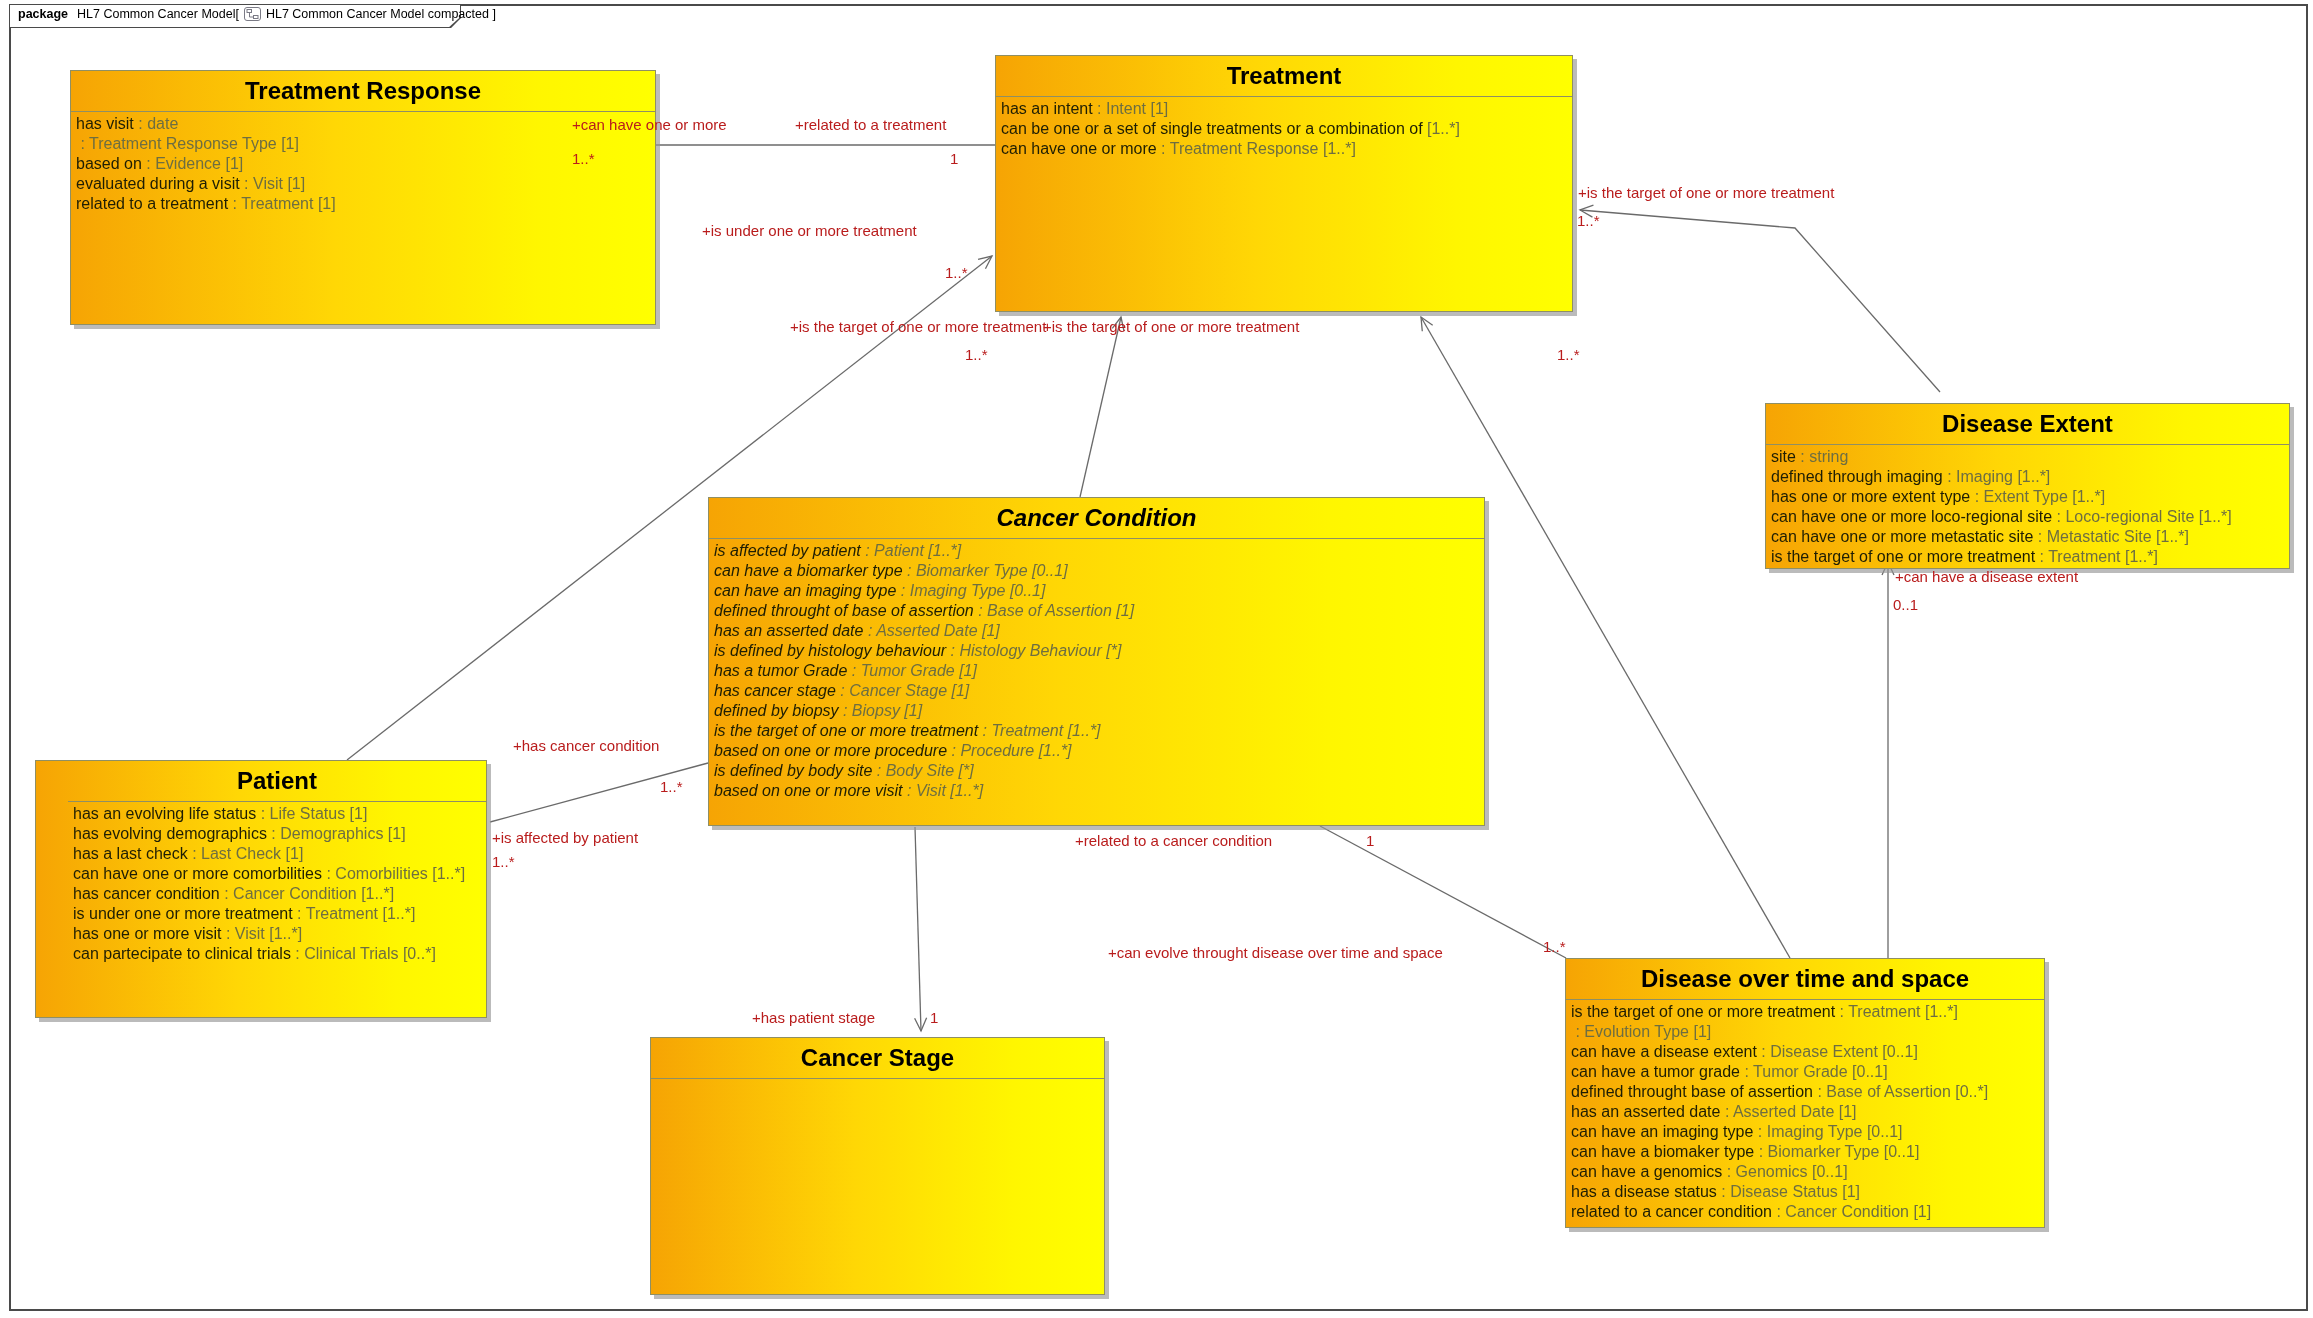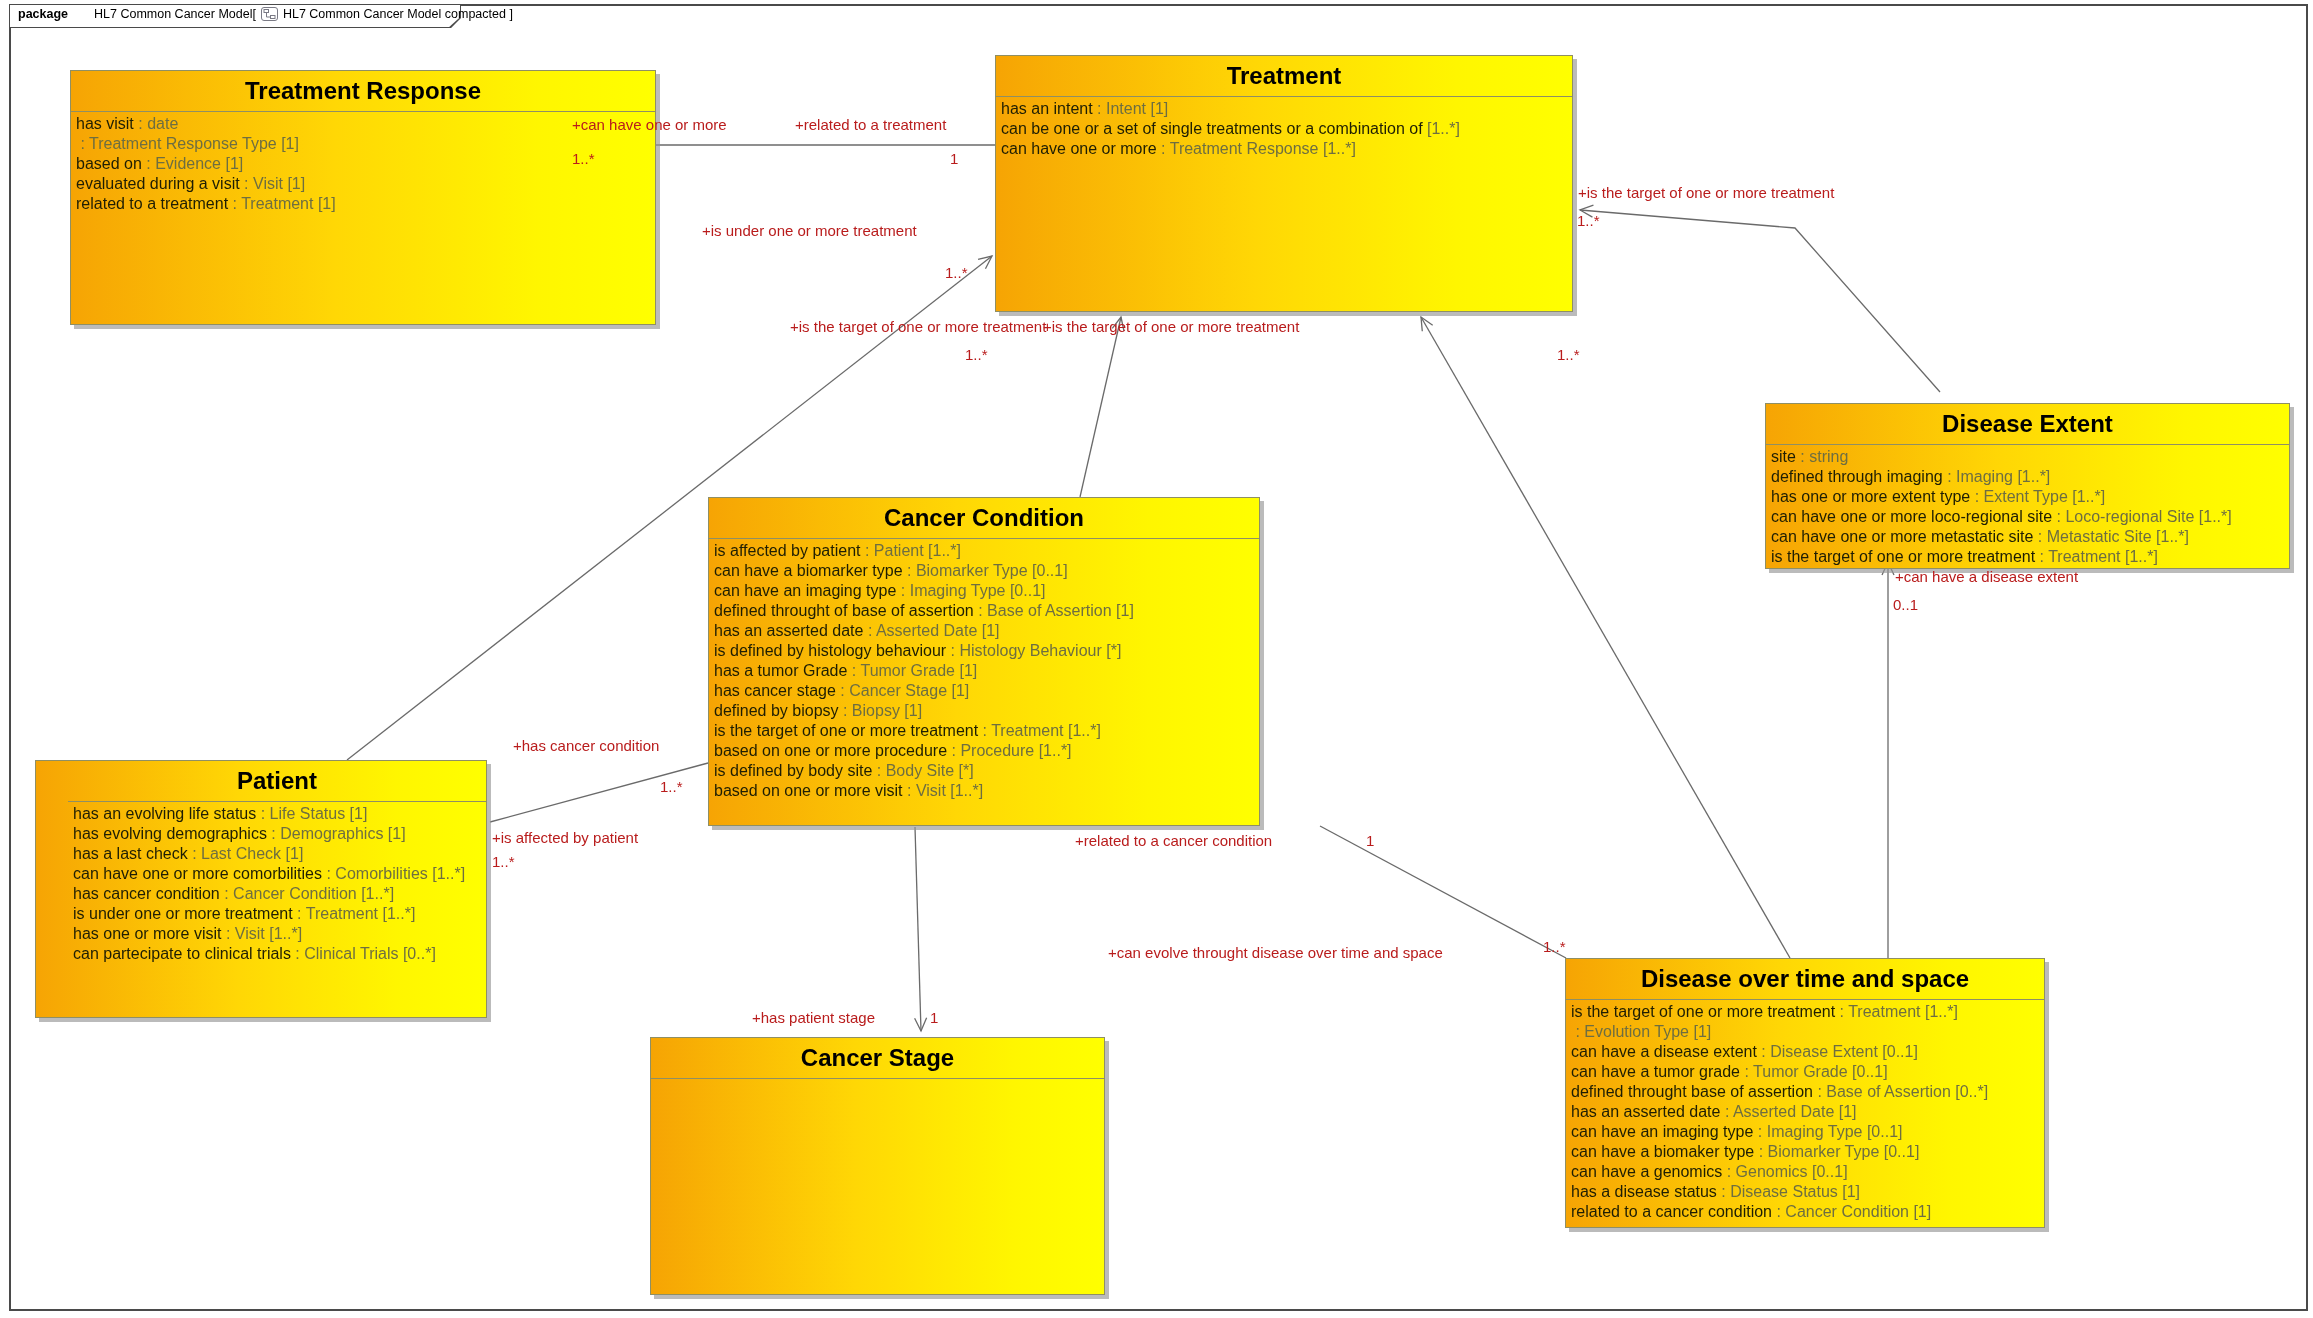--- a/index.html
+++ b/index.html
@@ -14,21 +14,21 @@
   }
   
   .tab-outer{position:absolute;left:9px;top:4px;width:452px;height:24px;
     background:#4a4a4a;clip-path:polygon(0 0,100% 0,100% 58%,97.8% 100%,0 100%);}
   .tab-inner{position:absolute;left:1px;top:1px;width:450px;height:22px;
     background:#ffffff;clip-path:polygon(0 0,100% 0,100% 56%,97.6% 100%,0 100%);}
   .tab-text{
     position:absolute;left:18px;top:7px;font-size:12.5px;color:#000;
     white-space:nowrap;display:flex;align-items:center;gap:5px;
   }
-  .pkg-kw{font-weight:bold;margin-right:21px;}
+  .pkg-kw{font-weight:bold;margin-right:4px;}
   .pkg-icon{display:inline-block;line-height:0;}
   
   .uml-class{
     position:absolute;box-sizing:border-box;
     background:linear-gradient(90deg,#F6A404 0%,#FFD705 45%,#FFF600 80%,#FFFF00 100%);
     border:1px solid #8f8f64;
     box-shadow:4px 4px 0 rgba(150,150,150,0.65);
   }
   .uml-title{
     height:40px;line-height:40px;text-align:center;font-weight:bold;
@@ -95,21 +95,21 @@
     <div class="uml-attrs">
         <div class="attr-line"><span class="attr-name">site</span><span class="attr-type"> : string</span></div>
         <div class="attr-line"><span class="attr-name">defined through imaging</span><span class="attr-type"> : Imaging [1..*]</span></div>
         <div class="attr-line"><span class="attr-name">has one or more extent type</span><span class="attr-type"> : Extent Type [1..*]</span></div>
         <div class="attr-line"><span class="attr-name">can have one or more loco-regional site</span><span class="attr-type"> : Loco-regional Site [1..*]</span></div>
         <div class="attr-line"><span class="attr-name">can have one or more metastatic site</span><span class="attr-type"> : Metastatic Site [1..*]</span></div>
         <div class="attr-line"><span class="attr-name">is the target of one or more treatment</span><span class="attr-type"> : Treatment [1..*]</span></div>
       </div>
   </div>
 
-  <div class="uml-class" style="left:708px;top:497px;width:552px;height:329px;">
+  <div class="uml-class" style="left:708px;top:497px;width:777px;height:329px;font-style:italic;">
     <div class="uml-title">Cancer Condition</div>
     <div class="uml-attrs">
         <div class="attr-line"><span class="attr-name">is affected by patient</span><span class="attr-type"> : Patient [1..*]</span></div>
         <div class="attr-line"><span class="attr-name">can have a biomarker type</span><span class="attr-type"> : Biomarker Type [0..1]</span></div>
         <div class="attr-line"><span class="attr-name">can have an imaging type</span><span class="attr-type"> : Imaging Type [0..1]</span></div>
         <div class="attr-line"><span class="attr-name">defined throught of base of assertion</span><span class="attr-type"> : Base of Assertion [1]</span></div>
         <div class="attr-line"><span class="attr-name">has an asserted date</span><span class="attr-type"> : Asserted Date [1]</span></div>
         <div class="attr-line"><span class="attr-name">is defined by histology behaviour</span><span class="attr-type"> : Histology Behaviour [*]</span></div>
         <div class="attr-line"><span class="attr-name">has a tumor Grade</span><span class="attr-type"> : Tumor Grade [1]</span></div>
         <div class="attr-line"><span class="attr-name">has cancer stage</span><span class="attr-type"> : Cancer Stage [1]</span></div>

